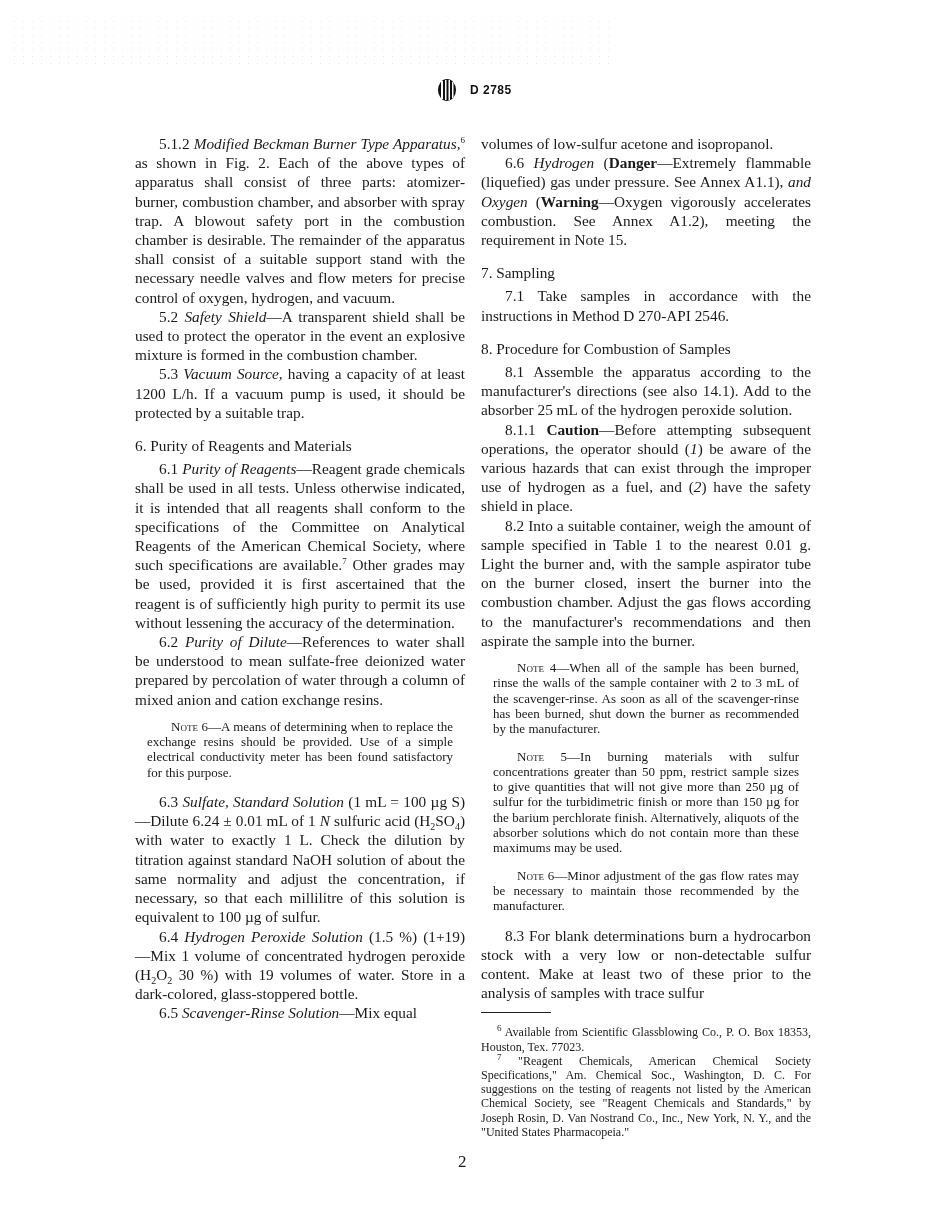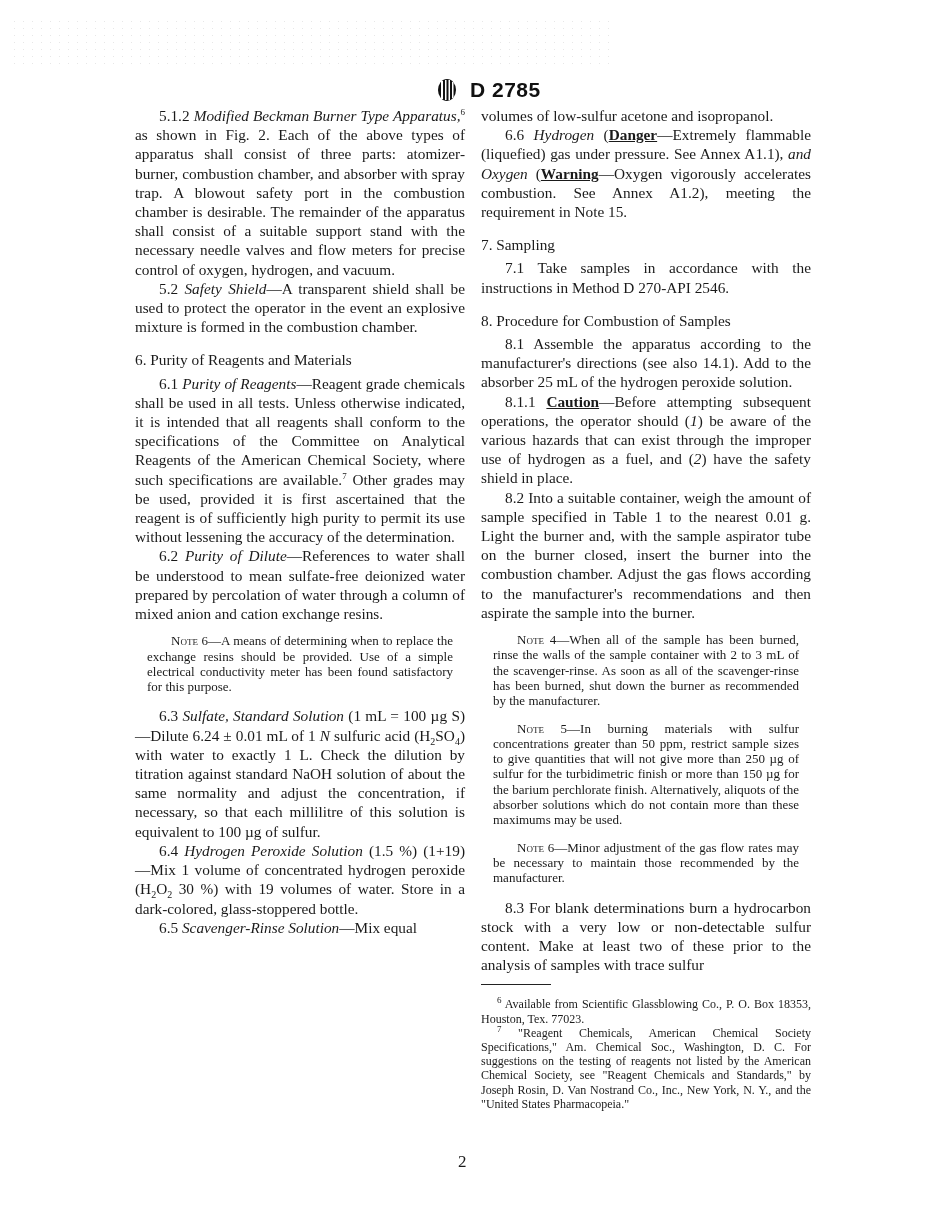--- a/index.html
+++ b/index.html
@@ -1,33 +1,33 @@
 <!DOCTYPE html>
 <html><head>
 <meta charset="utf-8">
 <style>
   html, body { margin:0; padding:0; background:#ffffff; }
   body { width:950px; height:1230px; position:relative; overflow:hidden;
          font-family:"Liberation Serif", "DejaVu Serif", serif; color:#1a1a1a; }
   .header { position:absolute; top:78px; left:436px; display:flex; align-items:center; gap:12px; }
   .logo { width:22px; height:24px; display:inline-block; }
-  .doc-id { font-family:"Liberation Sans", "DejaVu Sans", sans-serif; font-weight:bold; font-size:21px; letter-spacing:0.5px; color:#111; }
-  .col { position:absolute; top:106px; width:330px; font-size:15.3px; line-height:19.2px; text-align:justify; }
+  .doc-id { font-family:"Liberation Sans", "DejaVu Sans", sans-serif; font-weight:bold; font-size:12px; letter-spacing:0.5px; color:#111; }
+  .col { position:absolute; top:134px; width:330px; font-size:15.3px; line-height:19.2px; text-align:justify; }
   .col-left { left:135px; }
   .col-right { left:481px; }
   .p { margin:0; text-indent:24px; }
   .p.noindent { text-indent:0; }
   .h { font-weight:normal; margin:0; text-indent:0; }
   .h.gap { margin-top:14px; margin-bottom:4px; }
   .note { font-size:13px; line-height:15.3px; margin:12px; text-indent:24px; }
   .note.first { margin-top:10px; }
   .note.last { margin-bottom:12px; }
   .sc { font-variant:small-caps; }
   .it { font-style:italic; }
-  .b { font-weight:bold;text-decoration:underline; }
+  .b { font-weight:bold; }
   sup { font-size:9px; line-height:0; }
   sub { font-size:10px; line-height:0; }
   .fn-rule { width:70px; border-top:1px solid #222; margin:10px 0 12px 0; }
   .fn { font-size:12px; line-height:14.2px; margin:0; text-indent:16px; }
   .page-num { position:absolute; top:1152px; left:458px; font-size:17px; }
   .scan-noise { position:absolute; top:18px; left:10px; width:600px; height:50px; opacity:0.18;
     background-image:radial-gradient(#777 0.6px, transparent 0.8px); background-size:9px 7px; }
 </style>
 </head>
 <body>
@@ -46,20 +46,23 @@
   </span>
   <span class="doc-id">D 2785</span>
 </div>
 
 <div class="col col-left">
   <p class="p">
     <span>5.1.2 </span><span class="it">Modified Beckman Burner Type Apparatus,</span><sup>6</sup><span> as shown in Fig. 2. Each of the above types of apparatus shall consist of three parts: atomizer-burner, combustion chamber, and absorber with spray trap. A blowout safety port in the combustion chamber is desirable. The remainder of the apparatus shall consist of a suitable support stand with the necessary needle valves and flow meters for precise control of oxygen, hydrogen, and vacuum.</span>
   </p>
   <p class="p">
     <span>5.2 </span><span class="it">Safety Shield</span><span>—A transparent shield shall be used to protect the operator in the event an explosive mixture is formed in the combustion chamber.</span>
+  </p>
+  <p class="p">
+    <span>5.3 </span><span class="it">Vacuum Source,</span><span> having a capacity of at least 1200 L/h. If a vacuum pump is used, it should be protected by a suitable trap.</span>
   </p>
 
   <p class="h gap">6. Purity of Reagents and Materials</p>
 
   <p class="p">
     <span>6.1 </span><span class="it">Purity of Reagents</span><span>—Reagent grade chemicals shall be used in all tests. Unless otherwise indicated, it is intended that all reagents shall conform to the specifications of the Committee on Analytical Reagents of the American Chemical Society, where such specifications are available.</span><sup>7</sup><span> Other grades may be used, provided it is first ascertained that the reagent is of sufficiently high purity to permit its use without lessening the accuracy of the determination.</span>
   </p>
   <p class="p">
     <span>6.2 </span><span class="it">Purity of Dilute</span><span>—References to water shall be understood to mean sulfate-free deionized water prepared by percolation of water through a column of mixed anion and cation exchange resins.</span>
   </p>

